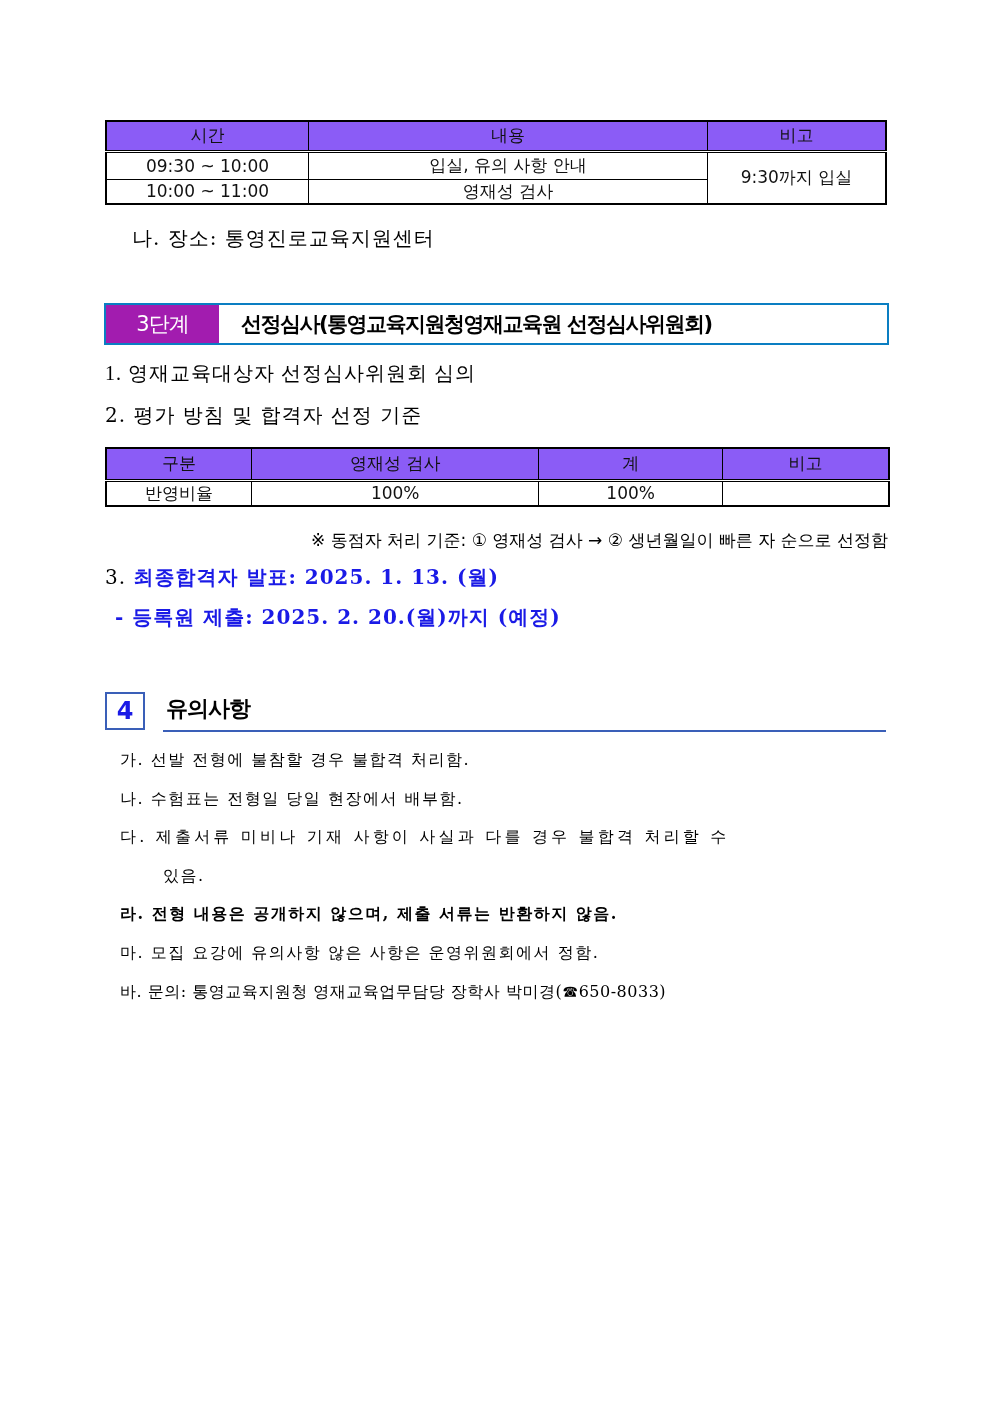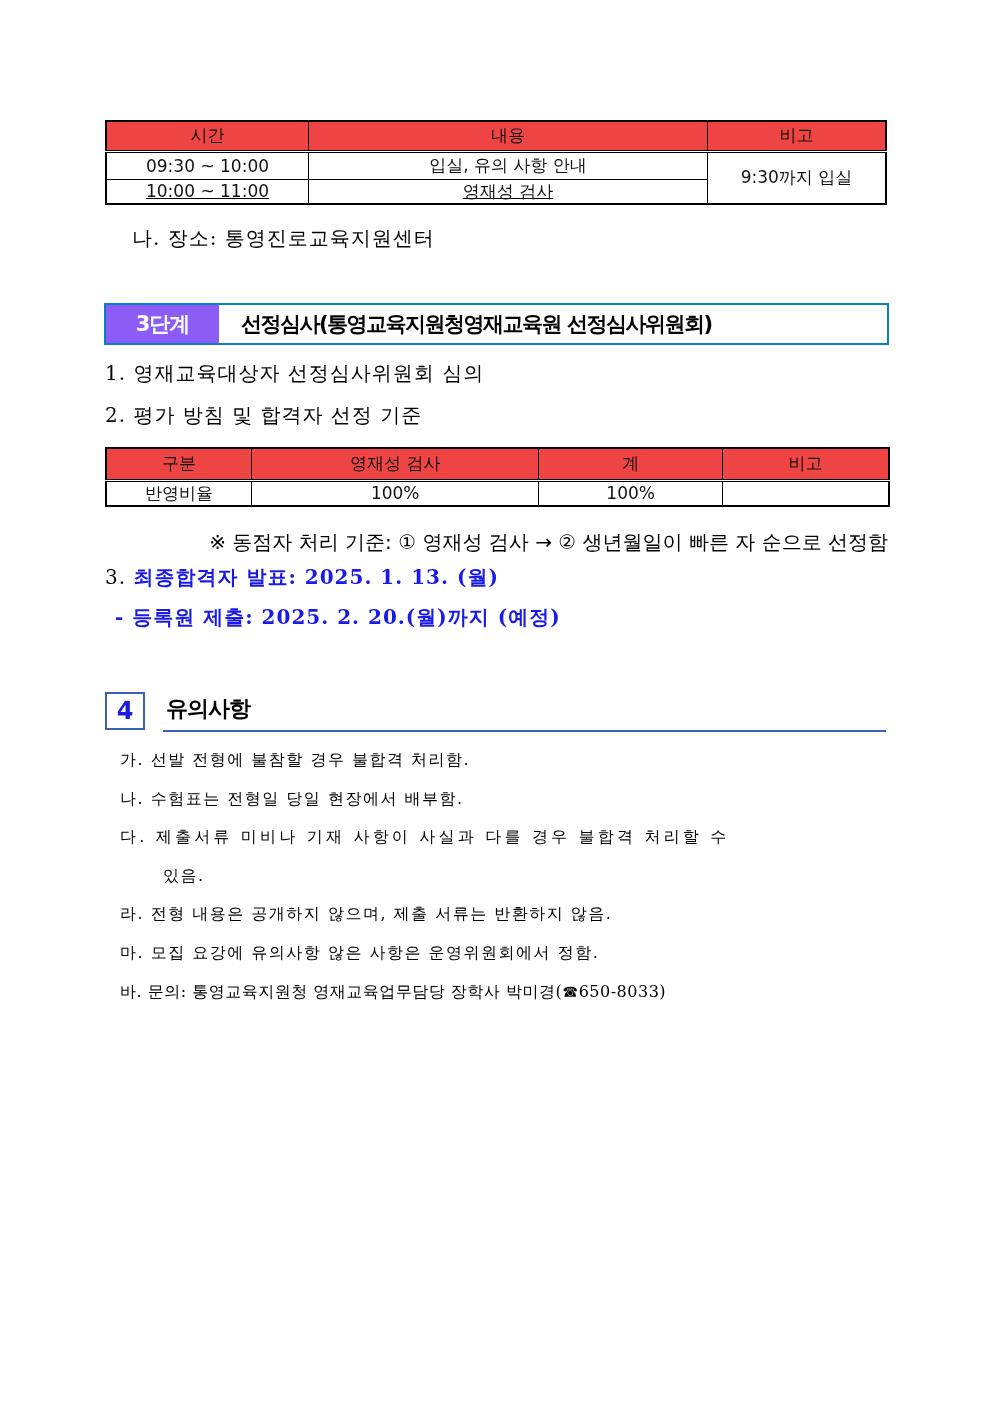--- a/index.html
+++ b/index.html
@@ -7,30 +7,30 @@
          font-family: "DejaVu Serif", "Liberation Serif", serif; color: #000; }
   .abs { position: absolute; }
   .sans { font-family: "DejaVu Sans", "Liberation Sans", sans-serif; }
 
   table.grid { border-collapse: collapse; position: absolute; }
   table.grid td, table.grid th {
     border: 1px solid #000; text-align: center; padding: 0;
     font-family: "DejaVu Sans", "Liberation Sans", sans-serif;
     font-size: 17px; font-weight: normal; color: #111;
   }
-  table.grid th { background: #ef4444; }
+  table.grid th { background: #8b5cf6; }
   table.grid tr.head th { border-bottom: 3px double #000; }
   table.grid { border: 2px solid #000; }
 
   .line { position: absolute; left: 105px; font-size: 20px; letter-spacing: 1px; white-space: nowrap; }
   .blue { color: #1a1ae6; font-weight: bold; }
 
   .step-box { position: absolute; left: 104px; top: 303px; width: 785px; height: 42px;
               border: 2px solid #0a7ec2; box-sizing: border-box; display: flex; }
-  .step-label { width: 113px; background: #8b5cf6; color: #fff; font-weight: bold;
+  .step-label { width: 113px; background: #a21caf; color: #fff; font-weight: normal;
                 font-size: 21px; display: flex; align-items: center; justify-content: center;
                 font-family: "DejaVu Sans", "Liberation Sans", sans-serif; letter-spacing: -1px; }
   .step-title { flex: 1; display: flex; align-items: center; padding-left: 22px;
                 font-weight: bold; font-size: 21px; letter-spacing: -1.5px;
                 font-family: "DejaVu Sans", "Liberation Sans", sans-serif; }
 
   .sec-num { position: absolute; left: 105px; top: 692px; width: 40px; height: 38px;
              border: 2px solid #3a5fb8; box-sizing: border-box; color: #1a1ae6;
              font-weight: bold; font-size: 24px; display: flex; align-items: center; justify-content: center;
              font-family: "DejaVu Sans", "Liberation Sans", sans-serif; }
@@ -53,35 +53,35 @@
       <tr class="head" style="height:30px;">
     <th>시간</th>
     <th>내용</th>
     <th>비고</th>
   </tr>
   <tr style="height:28px;margin-top:20px;">
     <td>09:30 ~ 10:00</td>
     <td>입실, 유의 사항 안내</td>
     <td rowspan="2">9:30까지 입실</td>
   </tr>
-  <tr style="height:20px;text-decoration:underline;">
+  <tr style="height:20px;">
     <td>10:00 ~ 11:00</td>
     <td>영재성 검사</td>
   </tr>
 </tbody>
   </table>
 
 <div class="line" style="left:132px; top:225px;">나. 장소: 통영진로교육지원센터</div>
 
 <div class="step-box">
   <div class="step-label">3단계</div>
   <div class="step-title">선정심사(통영교육지원청영재교육원 선정심사위원회)</div>
 </div>
 
-<div class="line" style="top:360px;">1. 영재교육대상자 선정심사위원회 심의</div>
+<div class="line" style="top:360px;font-family:Liberation Serif, serif;">1. 영재교육대상자 선정심사위원회 심의</div>
 <div class="line" style="top:402px;">2. 평가 방침 및 합격자 선정 기준</div>
 
 <table class="grid" style="left:105px; top:447px; width:785px;">
   <colgroup>
       <col style="width:146px">
       <col style="width:288px">
       <col style="width:184px">
       <col style="width:167px">
     </colgroup>
   <tbody>
@@ -93,30 +93,30 @@
   </tr>
   <tr style="height:23px;">
     <td>반영비율</td>
     <td>100%</td>
     <td>100%</td>
     <td></td>
   </tr>
 </tbody>
   </table>
 
-<div class="abs sans" style="right:104px; top:529px; font-size:20px; white-space:nowrap;">※ 동점자 처리 기준: ① 영재성 검사 → ② 생년월일이 빠른 자 순으로 선정함</div>
+<div class="abs sans" style="right:104px; top:529px; font-size:17px; white-space:nowrap;">※ 동점자 처리 기준: ① 영재성 검사 → ② 생년월일이 빠른 자 순으로 선정함</div>
 
 <div class="line" style="top:564px;">
   <span>3. </span><span class="blue">최종합격자 발표: 2025. 1. 13. (월)</span>
 </div>
 <div class="line blue" style="left:115px; top:604px;">- 등록원 제출: 2025. 2. 20.(월)까지 (예정)</div>
 
 <div class="sec-num">4</div>
 <div class="sec-title">유의사항</div>
 <div class="sec-rule"></div>
 
 <div class="note-item" style="top:750px;">가. 선발 전형에 불참할 경우 불합격 처리함.</div>
 <div class="note-item" style="top:789px;">나. 수험표는 전형일 당일 현장에서 배부함.</div>
 <div class="note-item" style="top:827px; letter-spacing:3.2px;">다. 제출서류 미비나 기재 사항이 사실과 다를 경우 불합격 처리할 수</div>
 <div class="note-item" style="left:163px; top:866px;">있음.</div>
-<div class="note-item" style="top:904px;">라. 전형 내용은 공개하지 않으며, 제출 서류는 반환하지 않음.</div>
+<div class="note-item" style="top:904px;font-weight:bold;">라. 전형 내용은 공개하지 않으며, 제출 서류는 반환하지 않음.</div>
 <div class="note-item" style="top:943px;">마. 모집 요강에 유의사항 않은 사항은 운영위원회에서 정함.</div>
 <div class="note-item" style="top:982px; letter-spacing:0.5px;">바. 문의: 통영교육지원청 영재교육업무담당 장학사 박미경(☎650-8033)</div>
 
 </body></html>

